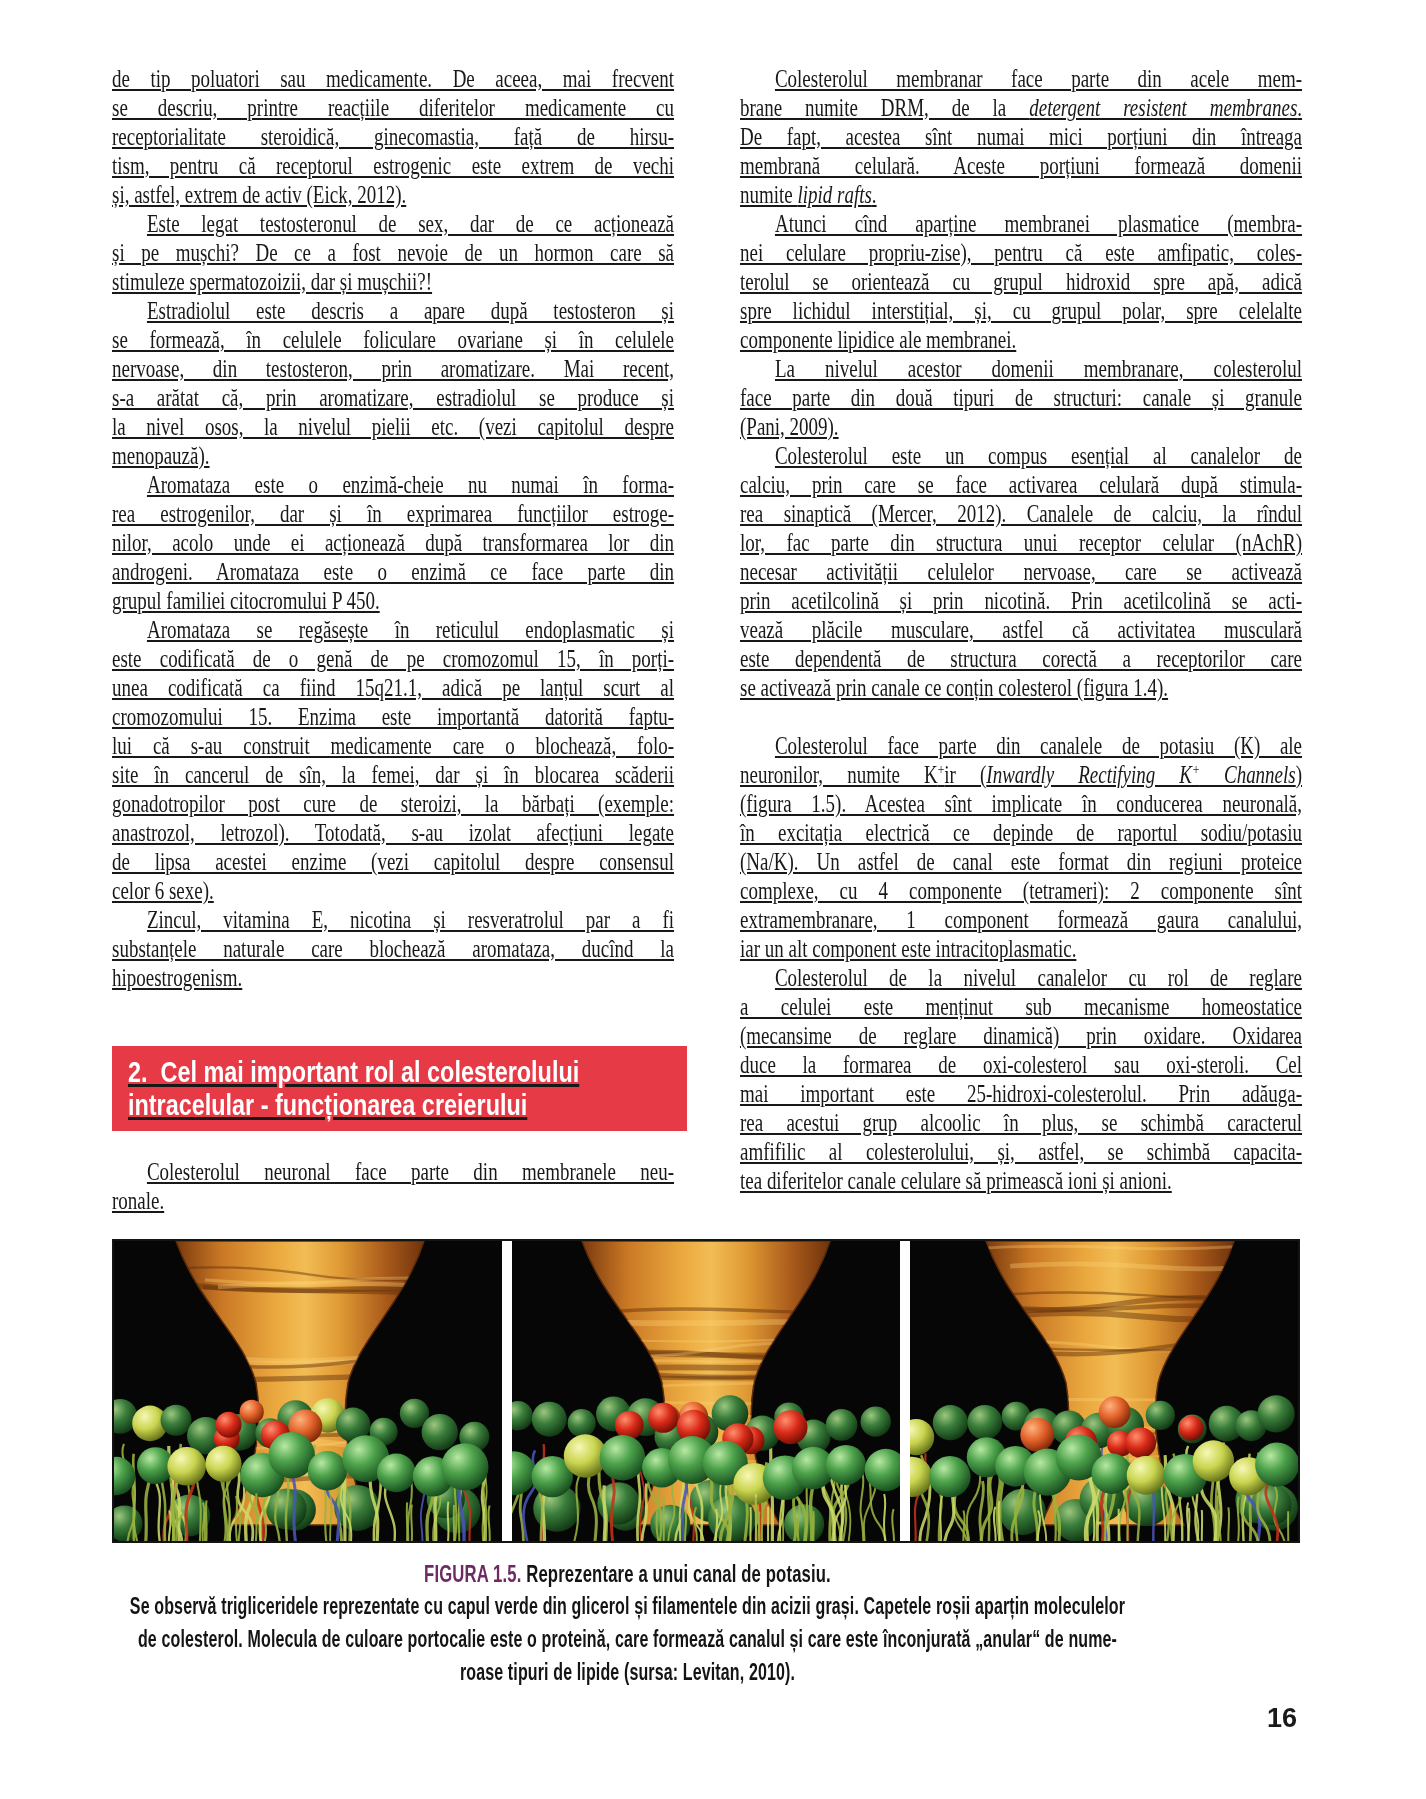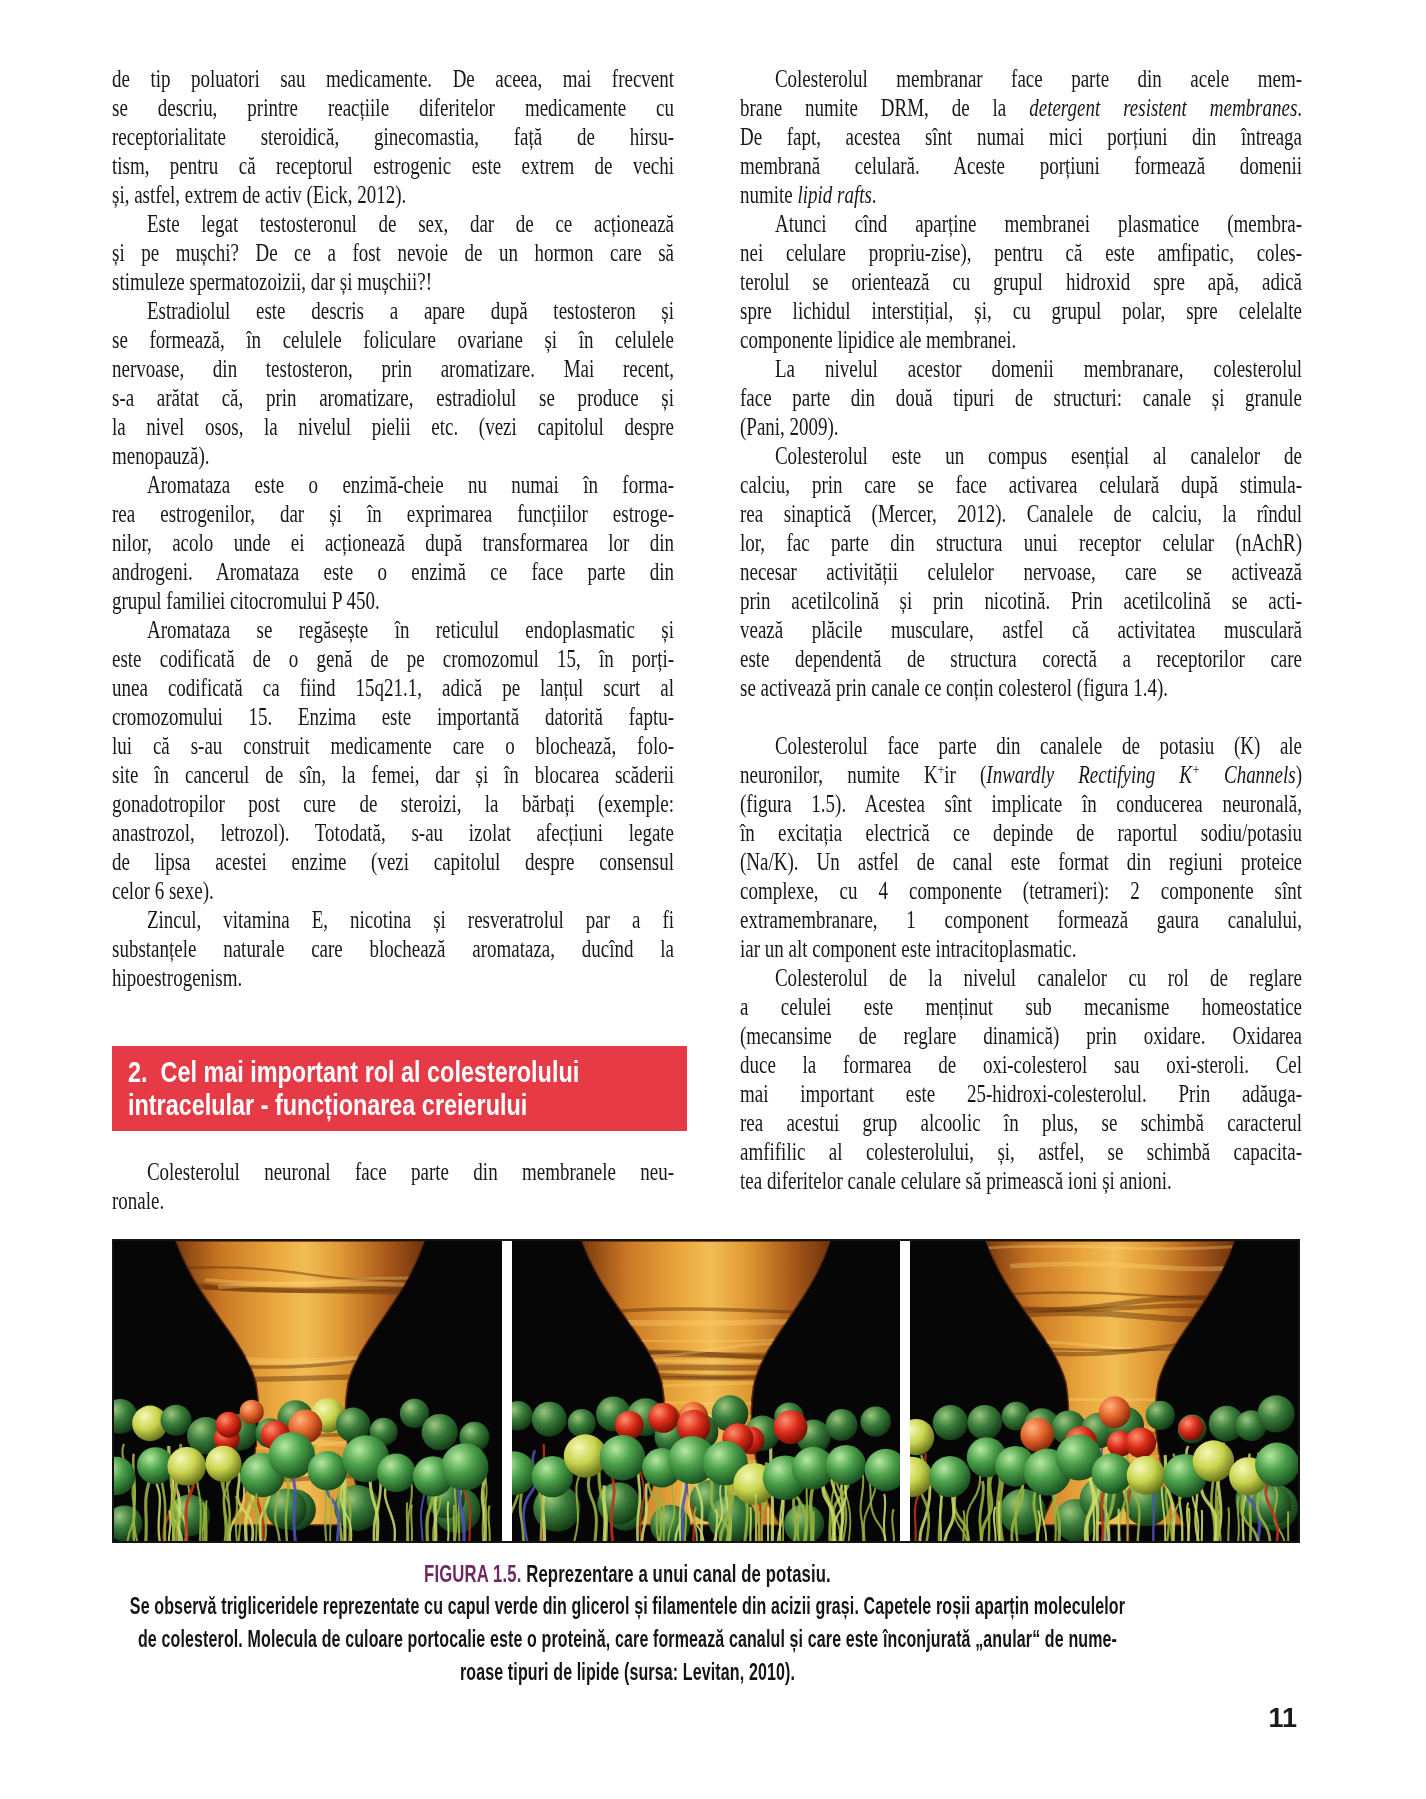--- a/index.html
+++ b/index.html
@@ -1,19 +1,19 @@
 <!DOCTYPE html>
 <html><head>
 <meta charset="utf-8">
 <style>
   html,body{margin:0;padding:0;background:#ffffff;}
   body{width:1426px;height:1799px;overflow:hidden;font-family:"Liberation Serif",serif;color:#181818;}
   .page{position:relative;width:1426px;height:1799px;box-sizing:border-box;padding:64px 126px 0 112px;background:#fff;}
   .columns{display:flex;gap:66px;}
-  .col{width:562px;flex:0 0 562px;}
+  .col{width:562px;flex:0 0 562px;text-decoration:underline;}
   .scale-text{width:740px;transform:scaleX(0.7595);transform-origin:0 0;font-size:25px;line-height:29px;}
   .para .line{text-align:justify;text-align-last:justify;white-space:normal;}
   .para .line.last{text-align-last:left;}
   .para .line.indent{padding-left:46px;}
   .para.space-before{margin-top:29px;}
   .banner{margin-top:54px;width:575px;background:#e63b47;padding:9px 0 10px 16px;box-sizing:border-box;}
   .banner-inner{width:700px;transform:scaleX(0.78);transform-origin:0 0;
     font-family:"Liberation Sans",sans-serif;font-weight:700;color:#ffffff;
     font-size:30px;line-height:33px;}
   .banner-line{white-space:pre;}
@@ -659,15 +659,15 @@
 
   <div class="caption">
     <div class="caption-inner">
       <div class="caption-l1"><span class="caption-label" style="color: rgb(110, 42, 98);">FIGURA 1.5.</span><span class="caption-title"> Reprezentare a unui canal de potasiu.</span></div>
       <div class="caption-line">Se observă trigliceridele reprezentate cu capul verde din glicerol și filamentele din acizii grași. Capetele roșii aparțin moleculelor</div>
       <div class="caption-line">de colesterol. Molecula de culoare portocalie este o proteină, care formează canalul și care este înconjurată „anular“ de nume-</div>
       <div class="caption-line">roase tipuri de lipide (sursa: Levitan, 2010).</div>
     </div>
   </div>
 
-  <div class="page-number">11</div>
+  <div class="page-number">16</div>
 
 </div>
 
 </body></html>

